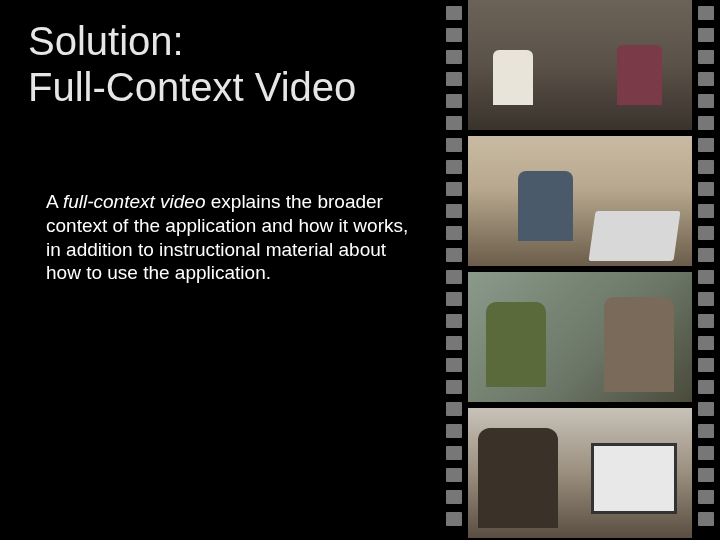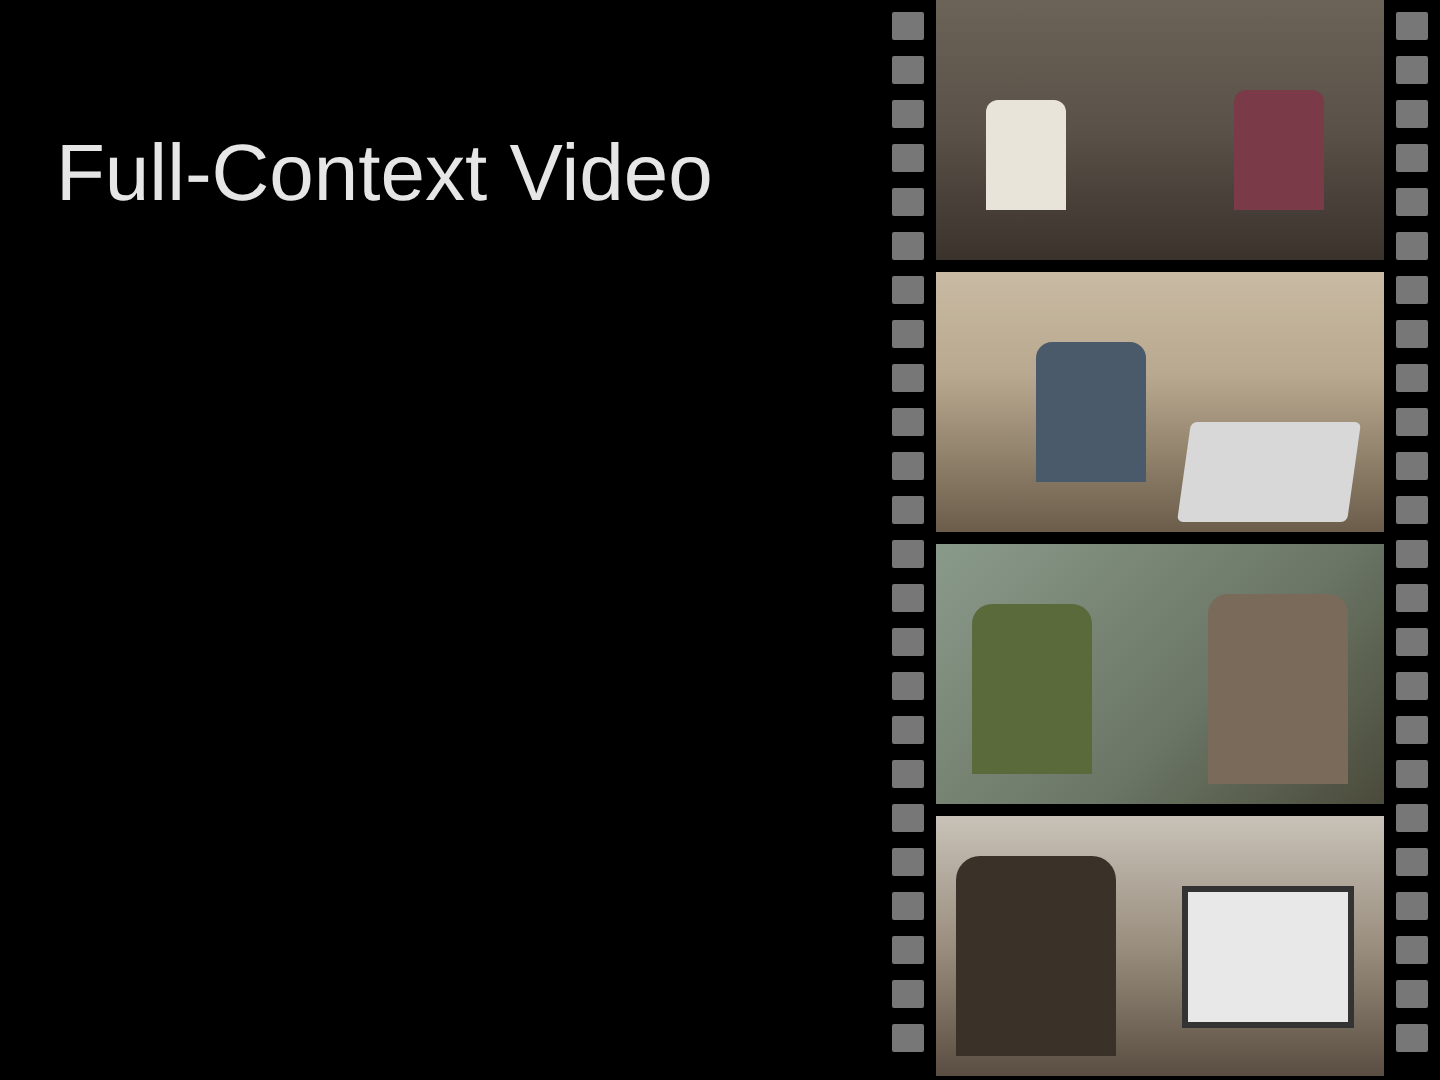--- a/index.html
+++ b/index.html
@@ -145,23 +145,26 @@
     right: 15px; top: 35px; width: 80px; height: 65px;
     background: #e8e8e8;
     border: 3px solid #333;
   }
 </style>
 </head>
 <body>
 
 <div class="content">
   <h1 class="title">
-    <br>
+    <span>Solution:</span><br>
     <span>Full-Context Video</span>
   </h1>
+  <p class="body-text">
+    <span>A </span><span class="italic">full-context video</span><span> explains the broader context of the application and how it works, in addition to instructional material about how to use the application.</span>
+  </p>
 </div>
 
 <div class="filmstrip">
   <div class="sprocket-col">
     <div class="sprocket"></div>
     <div class="sprocket"></div>
     <div class="sprocket"></div>
     <div class="sprocket"></div>
     <div class="sprocket"></div>
     <div class="sprocket"></div>

